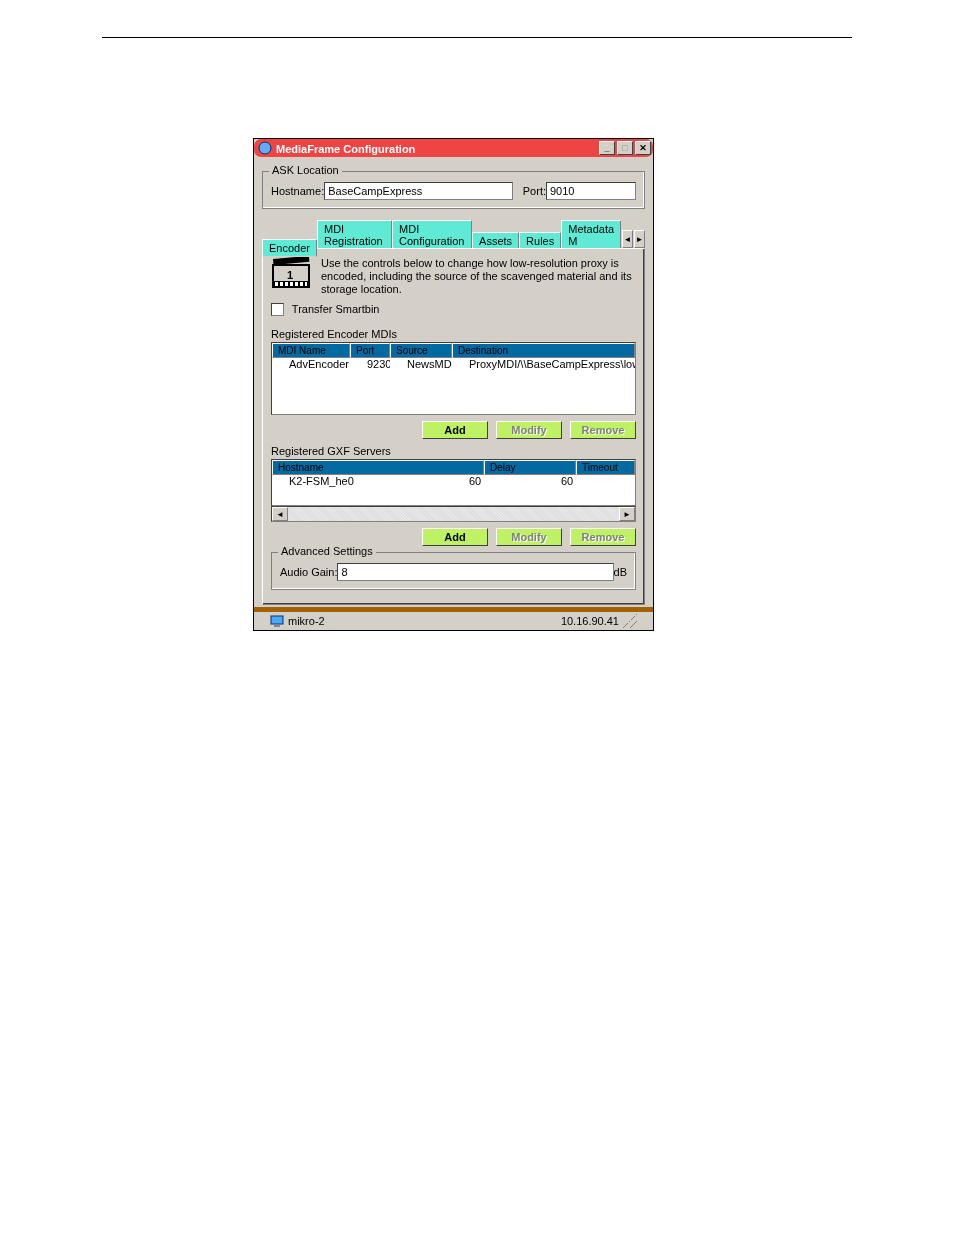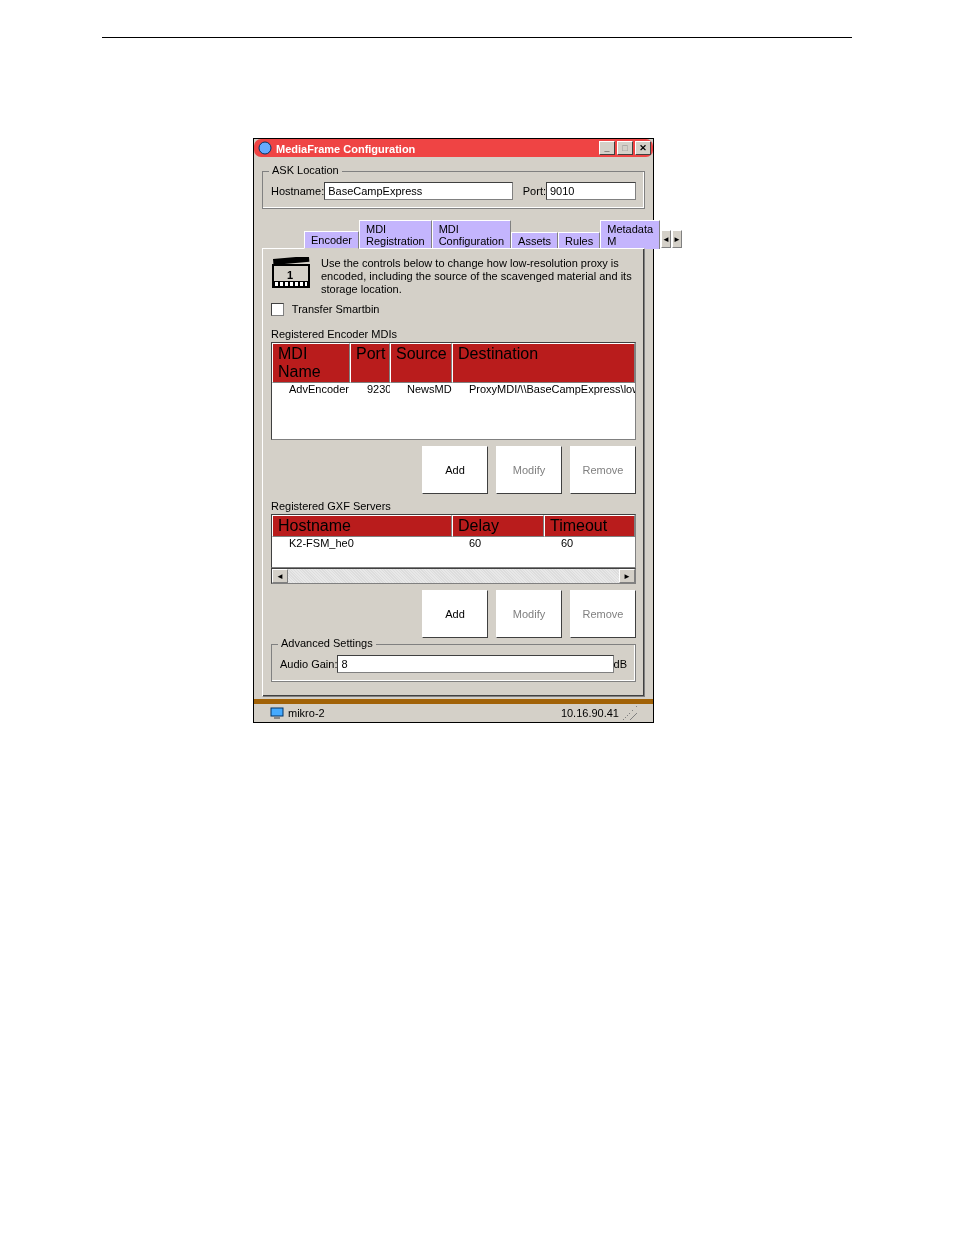--- a/index.html
+++ b/index.html
@@ -14,42 +14,42 @@
   .titlebar .winbtn.disabled { color:#888; }
   .client { padding: 6px 8px 2px 8px; }
   .groupbox { border: 1px solid #808080; border-top-color:#fff; position: relative; padding: 10px 8px 8px 8px; margin: 8px 0 6px 0; }
   .groupbox::before { content:""; position:absolute; inset:-1px; border:1px solid #808080; pointer-events:none; }
   .groupbox::after { content:""; position:absolute; inset:0; border:1px solid #fff; pointer-events:none; border-top:0; border-left:0; }
   .groupbox .legend { position:absolute; top:-8px; left:6px; background:#d4d0c8; padding:0 3px; color:#000; }
   .row { display:flex; align-items:center; }
   .label { color:#000; }
   .textbox { background:#fff; border:1px solid #808080; border-top-color:#404040; border-left-color:#404040; padding:1px 3px; height:18px; }
   .tabs { display:flex; align-items:flex-end; border-bottom: none; margin-top:10px; }
-  .tab { background:#c4b5fd; border:1px solid #808080; border-bottom: none; border-top-color:#fff; border-left-color:#fff; padding:2px 6px; margin-right:0px; position:relative; top:1px; cursor:default; }
-  .tab.active { z-index:2; border-bottom:1px solid #d4d0c8; top:1px;margin-left:42px; }
+  .tab { background:#5eead4; border:1px solid #808080; border-bottom: none; border-top-color:#fff; border-left-color:#fff; padding:2px 6px; margin-right:0px; position:relative; top:1px; cursor:default; }
+  .tab.active { z-index:2; border-bottom:1px solid #d4d0c8; top:9px; }
   .tabarrow { width:14px; height:18px; background:#d4d0c8; border:1px solid #808080; border-top-color:#fff; border-left-color:#fff; display:flex; align-items:center; justify-content:center; font-size:8px; color:#000; margin-left:1px; }
   .tabpanel { border:1px solid #808080; border-top-color:#fff; border-left-color:#fff; background:#d4d0c8; padding:8px; position:relative; }
   .tabpanel::after { content:""; position:absolute; inset:0; border:1px solid #404040; border-top:0; border-left:0; pointer-events:none; }
   .film-icon { width:40px; height:34px; }
   .desc-row { display:flex; gap:10px; align-items:flex-start; margin-bottom:6px; }
   .desc { flex:1; color:#000; line-height:1.2; }
   .checkbox { width:13px; height:13px; background:#fff; border:1px solid #808080; border-top-color:#404040; border-left-color:#404040; display:inline-block; margin-right:5px; vertical-align:middle; }
   .section-label { margin:6px 0 2px 0; color:#000; }
   .listview { background:#fff; border:1px solid #808080; border-top-color:#404040; border-left-color:#404040; }
   .lv-header { display:flex; }
-  .lv-header .col { background:#b91c1c; border:1px solid #fff; border-right-color:#808080; border-bottom-color:#808080; padding:1px 5px; font-size:16px; }
+  .lv-header .col { background:#0369a1; border:1px solid #fff; border-right-color:#808080; border-bottom-color:#808080; padding:1px 5px; font-size:10px; }
   .lv-row { display:flex; }
   .lv-row .cell { padding:0 17px; white-space:nowrap; overflow:hidden; }
   .lv-body { height:56px; }
   .lv-body2 { height:30px; }
   .hscrollbar { display:flex; height:16px; background:#e8e8e8; border:1px solid #808080; border-top-color:#404040; border-left-color:#404040; }
   .hscrollbar .sbtn { width:16px; background:#d4d0c8; border:1px solid #fff; border-right-color:#808080; border-bottom-color:#808080; display:flex; align-items:center; justify-content:center; font-size:8px; }
   .hscrollbar .track { flex:1; background:repeating-linear-gradient(45deg,#e8e8e8,#e8e8e8 1px,#ddd 1px,#ddd 2px); }
   .btnrow { display:flex; justify-content:flex-end; gap:8px; margin:6px 0 2px 0; }
-  .btn { background:#ffffff; border:1px solid #fff; border-right-color:#404040; border-bottom-color:#404040; padding:17px 0; width:66px; text-align:center; cursor:default; }
+  .btn { background:#bef264; border:1px solid #fff; border-right-color:#404040; border-bottom-color:#404040; padding:2px 0; width:66px; text-align:center; cursor:default;font-weight:bold; }
   .btn.disabled { color:#808080; text-shadow:1px 1px 0 #fff; }
   .adv { margin-top:6px; }
   .bottom-btns { display:flex; align-items:center; padding:4px 8px 8px 8px; gap:8px; }
   .bottom-btns .spacer { flex:1; }
   .statusbar { display:flex; align-items:center; justify-content:space-between; padding:2px 16px; border-top:5px solid #a16207; background:#d4d0c8; }
   .statusbar .computer-icon { width:14px; height:14px; margin-right:4px; }
   .statusbar .grip { width:14px; height:14px; background:linear-gradient(135deg, transparent 50%, #808080 50%, #808080 52%, transparent 52%, transparent 62%, #808080 62%, #808080 64%, transparent 64%, transparent 74%, #808080 74%, #808080 76%, transparent 76%); }
 </style>
 </head>
 <body>
@@ -140,21 +140,21 @@
       <div class="btnrow">
         <div class="btn">Add</div>
         <div class="btn disabled">Modify</div>
         <div class="btn disabled">Remove</div>
       </div>
 
       <div class="section-label">Registered GXF Servers</div>
 
       <div class="listview">
         <div class="lv-header">
-          <div class="col" style="width:180px">Hostname</div>
+          <div class="col" style="width:212px">Hostname</div>
           <div class="col" style="width:92px">Delay</div>
           <div class="col" style="flex:1">Timeout</div>
         </div>
         <div class="lv-body2">
           <div class="lv-row">
             <div class="cell" style="width:180px">K2-FSM_he0</div>
             <div class="cell" style="width:92px">60</div>
             <div class="cell" style="flex:1">60</div>
           </div>
         </div>

